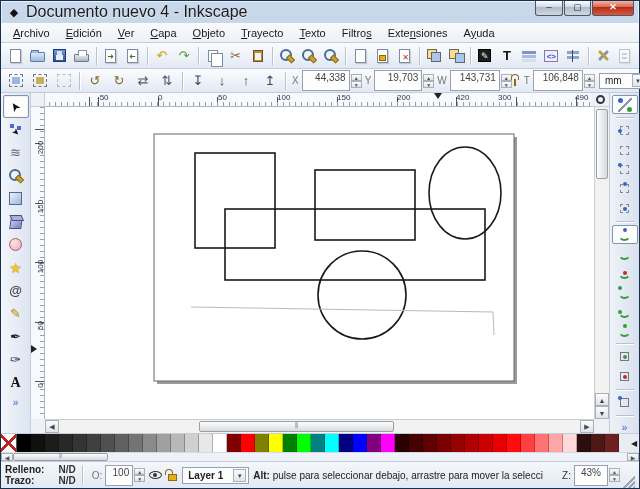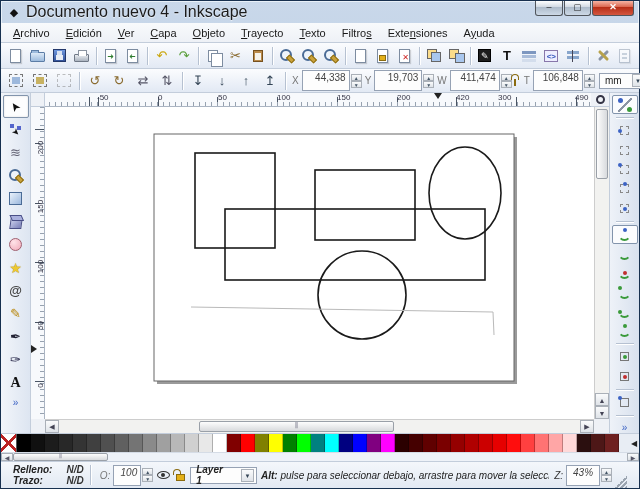--- a/index.html
+++ b/index.html
@@ -136,21 +136,21 @@
   #none-swatch{width:16px;flex:0 0 auto;background:
      linear-gradient(45deg,transparent 45%,#b22 45%,#b22 55%,transparent 55%),
      linear-gradient(-45deg,transparent 45%,#b22 45%,#b22 55%,transparent 55%),#fff;border-right:1px solid #555;}
   #pal-left-arrow{margin-left:auto;width:10px;background:#e8edf4;color:#222;font-size:8px;line-height:19px;text-align:center;flex:0 0 auto;}
   #palscroll{height:9px;background:#eef2f8;display:flex;align-items:stretch;border-top:1px solid #d5dce6;flex:0 0 auto;}
   .palstep{width:12px;font-size:6px;line-height:8px;text-align:center;color:#556;background:linear-gradient(#fafbfc,#dfe3e8);border:1px solid #aab0b8;flex:0 0 auto;}
   #palthumb{width:95px;background:linear-gradient(#fdfdfd,#d8dadd);border:1px solid #9aa0a8;border-radius:2px;position:relative;}
   #palthumb::after{content:"⦀";position:absolute;left:50%;top:-2px;transform:translateX(-50%);font-size:7px;color:#889;}
   #palscroll .spacer{flex:1 1 auto;}
   
-  #statusbar{height:27px;background:linear-gradient(#f4f7fb,#e2e9f3);display:flex;align-items:center;padding:0 12px;font-size:10px;color:#222;flex:0 0 auto;border-top:1px solid #c3cddb;font-style:italic;}
+  #statusbar{height:27px;background:linear-gradient(#f4f7fb,#e2e9f3);display:flex;align-items:center;padding:0 4px;font-size:10px;color:#222;flex:0 0 auto;border-top:1px solid #c3cddb;}
   #fillstroke{display:grid;grid-template-columns:auto auto;column-gap:14px;row-gap:0;font-weight:bold;}
   #fillstroke .val{font-weight:bold;color:#333;}
   .sb-sep{width:1px;height:20px;background:#b6c1d1;margin:0 6px;box-shadow:1px 0 0 #fff;}
   .spinbox{display:flex;align-items:center;}
   .spinfield{background:#fdfdfd;border:1px solid #96a2b4;height:21px;line-height:13px;padding:0 3px;color:#444;font-size:10px;text-align:right;}
   .spinarrows{display:flex;flex-direction:column;width:11px;margin-left:1px;}
   .spinarrows span{height:7px;font-size:5px;line-height:7px;text-align:center;color:#456;background:linear-gradient(#fafbfc,#dfe3e8);border:1px solid #aab0b8;}
   .eye{width:13px;height:8px;border:1px solid #333;border-radius:50%;position:relative;margin:0 4px;}
   .eye::after{content:"";position:absolute;width:4px;height:4px;border-radius:50%;background:#333;left:3px;top:1px;}
   .lock{width:9px;height:7px;background:#e3b018;border:1px solid #8a6b10;position:relative;margin:0 5px 0 2px;margin-top:4px;}
@@ -333,21 +333,21 @@
     <span class="lbl" style="color:#777;">Y</span>
     <span class="spinbox">
       <span class="spinfield" style="width:48px;">19,703</span>
       <span class="spinarrows">
           <span>▲</span>
           <span>▼</span>
         </span>
     </span>
     <span class="lbl" style="color:#777;">W</span>
     <span class="spinbox">
-      <span class="spinfield" style="width:50px;">411,474</span>
+      <span class="spinfield" style="width:50px;">143,731</span>
       <span class="spinarrows">
           <span>▲</span>
           <span>▼</span>
         </span>
     </span>
     <span class="lock"></span>
     <span class="lbl" style="color:#777;">T</span>
     <span class="spinbox">
       <span class="spinfield" style="width:50px;">106,848</span>
       <span class="spinarrows">

